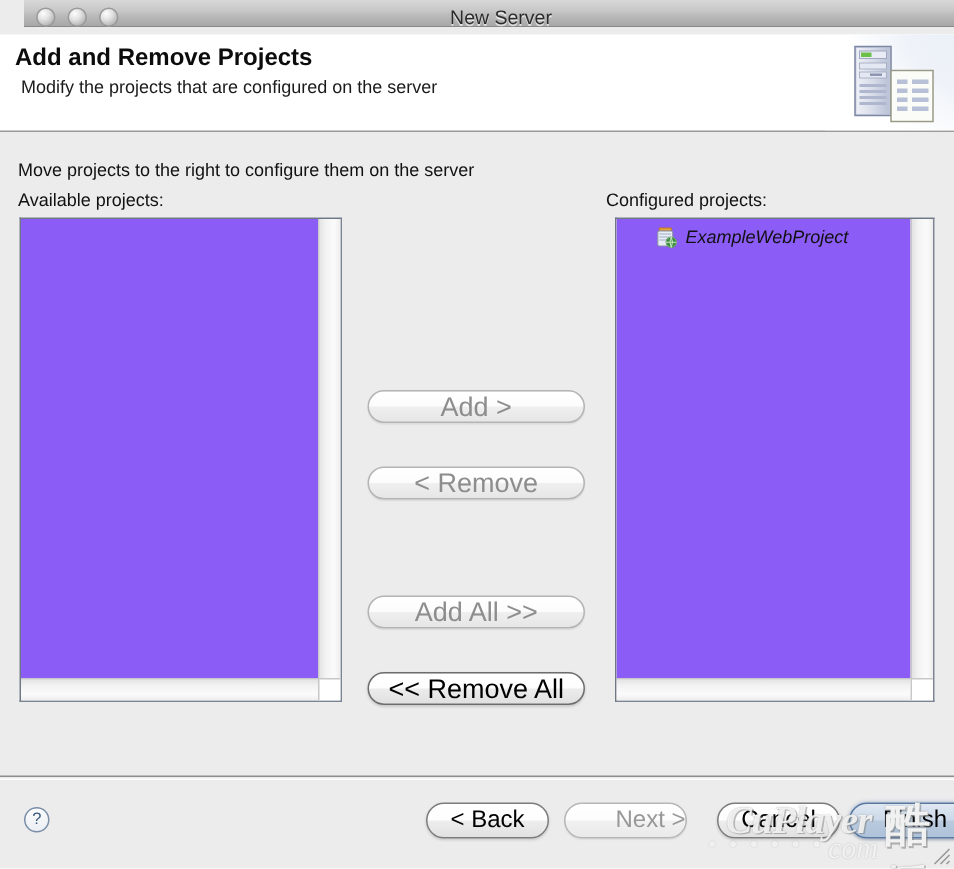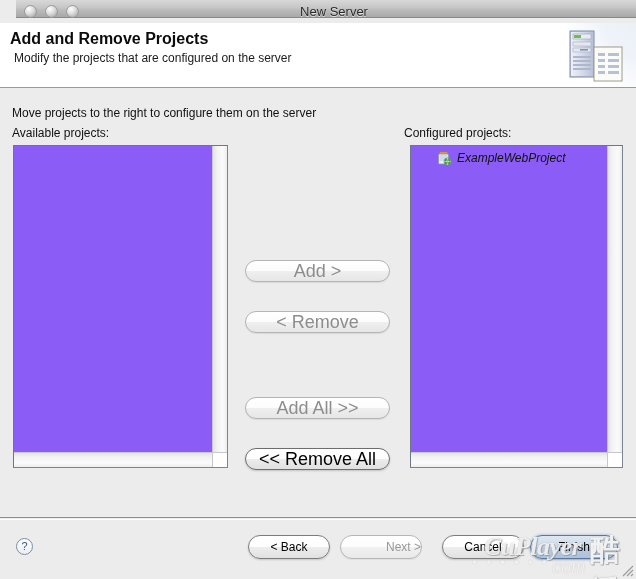--- a/index.html
+++ b/index.html
@@ -239,25 +239,26 @@
     box-sizing: border-box;
   }
   .wiz-btn {
     position: absolute;
     height: 24px;
     top: 15px;
     border-radius: 12px;
     border: 1px solid #7c7c7c;
     background: linear-gradient(to bottom, #ffffff 0%, #fdfdfd 48%, #ededed 52%, #e1e1e1 100%);
     box-sizing: border-box;
-    font-size: 12px;
+    font-size: 16px;
     color: #000000;
     text-align: center;
     line-height: 22px;
     box-shadow: 0 1px 2px rgba(0,0,0,0.17);
+    margin-left: 36px;
   }
   .wiz-btn.disabled {
     border-color: #b6b6b6;
     color: #989898;
     background: linear-gradient(to bottom, #ffffff 0%, #fcfcfc 48%, #f1f1f1 52%, #e9e9e9 100%);
     box-shadow: 0 1px 1px rgba(0,0,0,0.06);
     text-align: right;
   }
   .wiz-btn.default {
     border-color: #5878a0;

